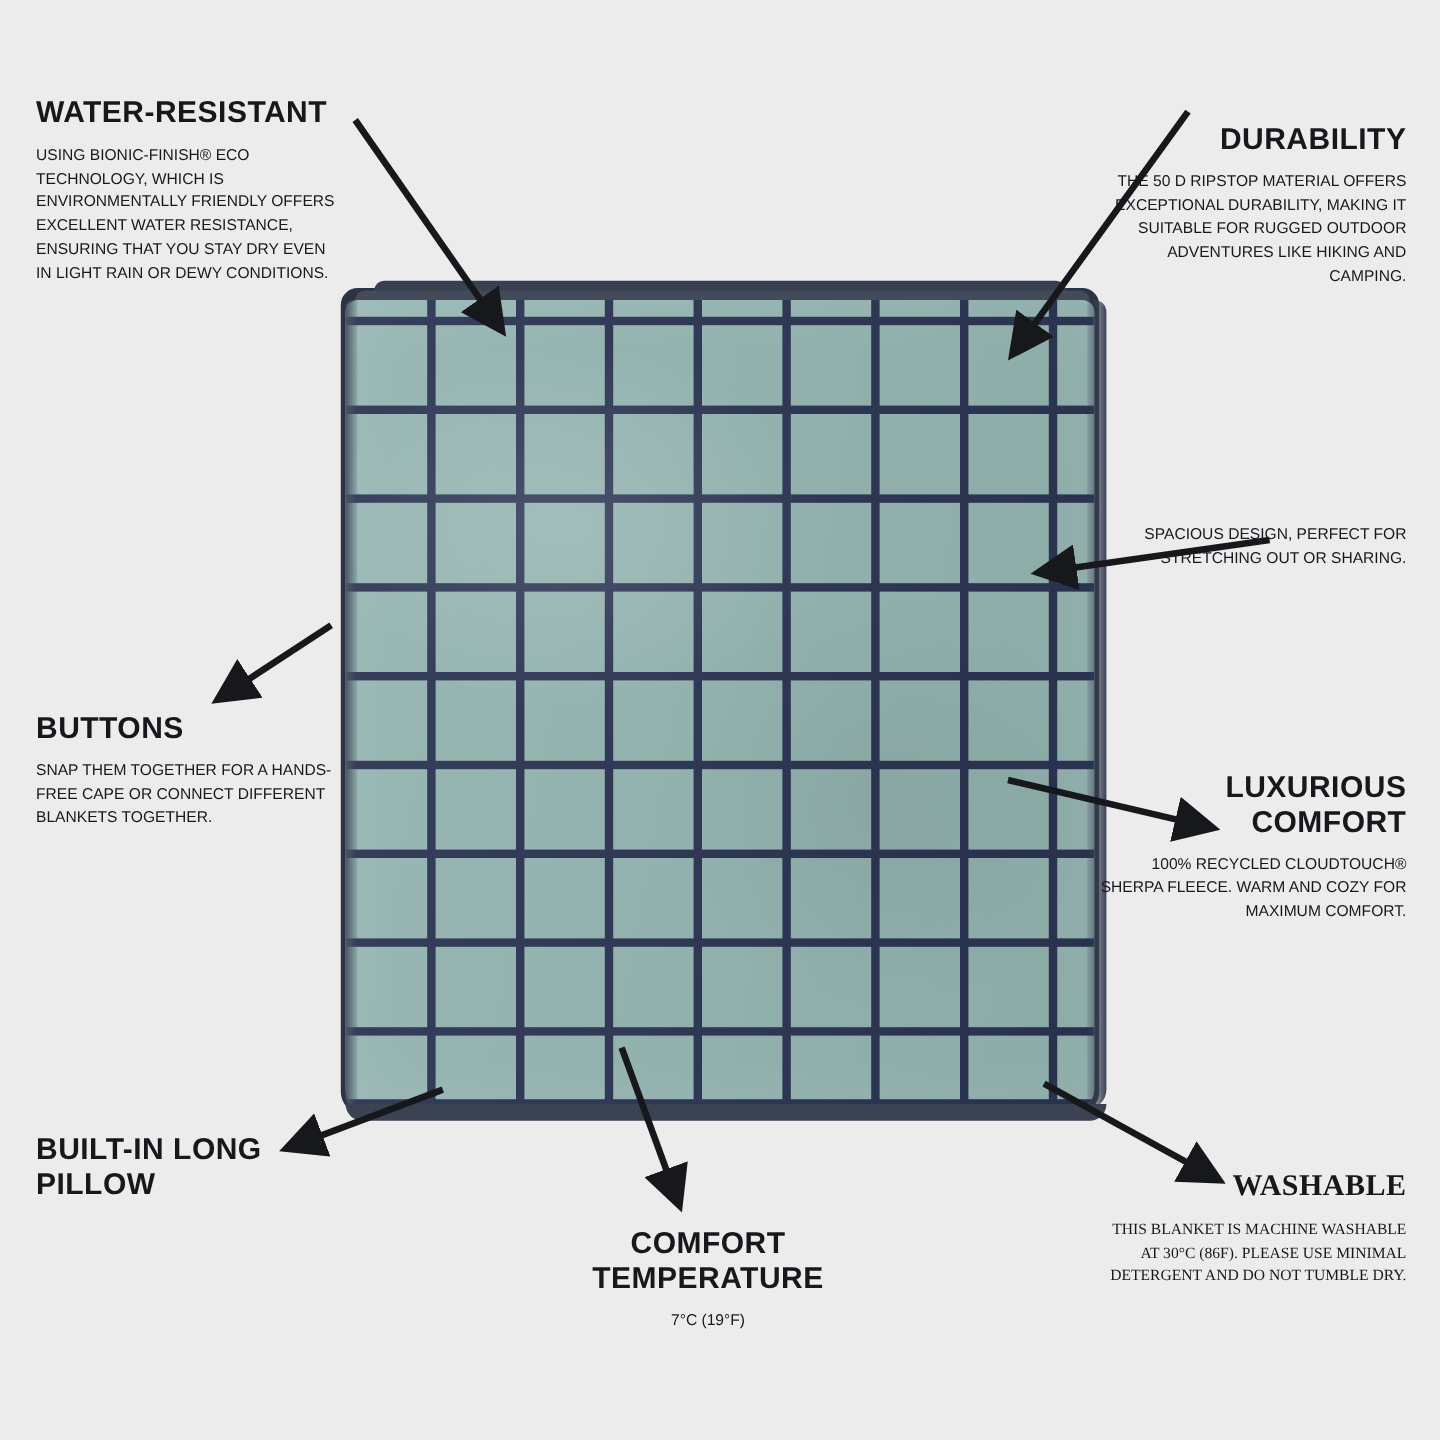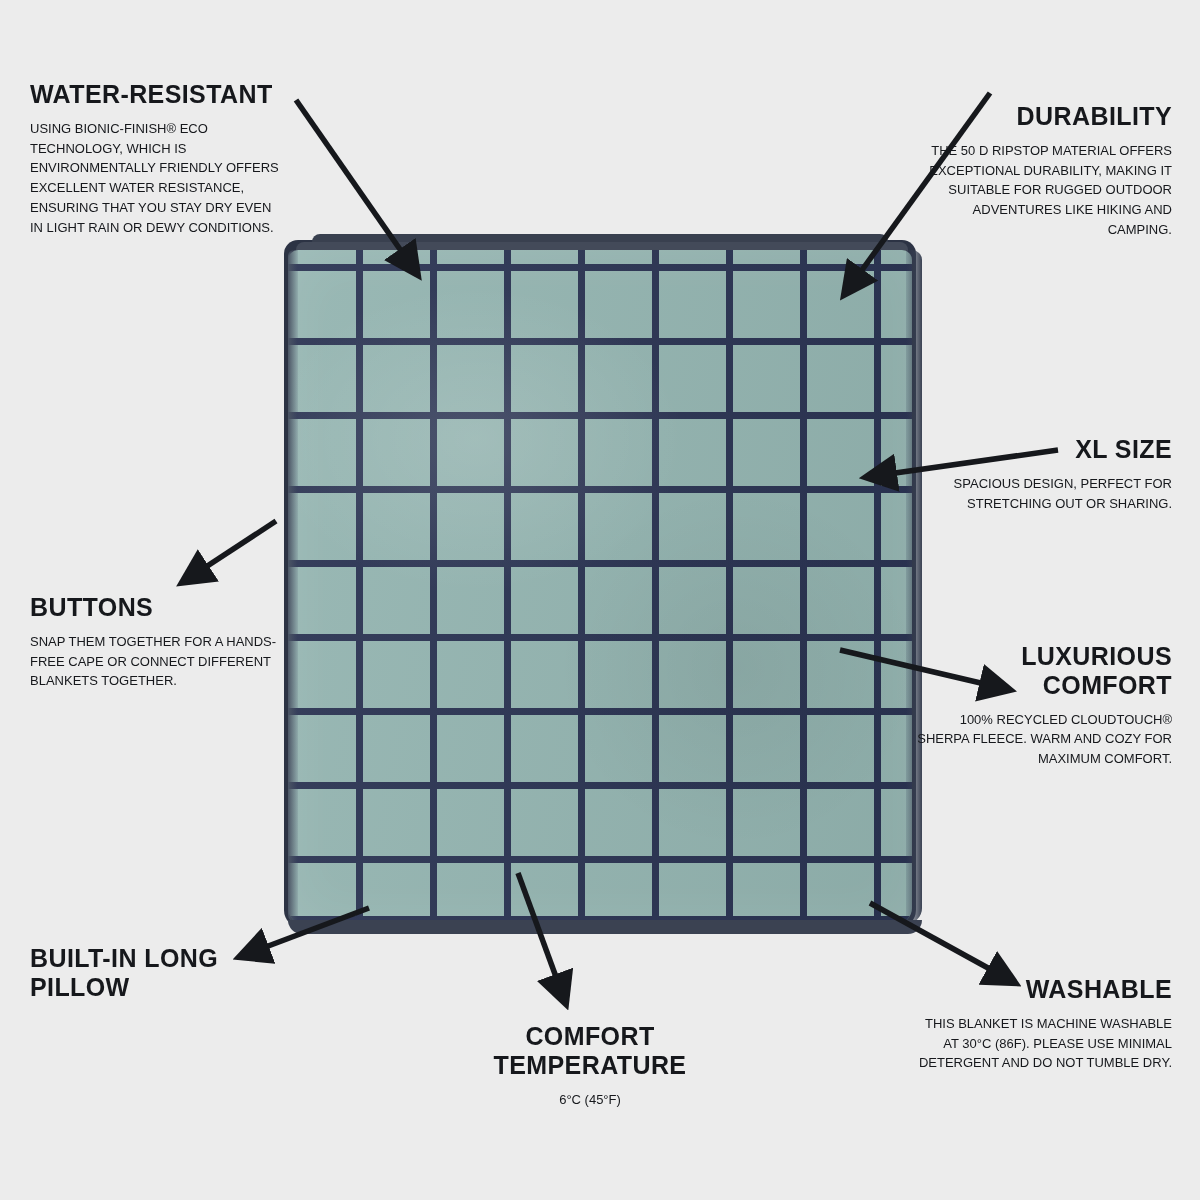--- a/index.html
+++ b/index.html
@@ -201,36 +201,35 @@
     <h3>BUTTONS</h3>
     <p>SNAP THEM TOGETHER FOR A HANDS-FREE CAPE OR CONNECT DIFFERENT BLANKETS TOGETHER.</p>
   </div>
 
   <div class="callout left" style="left:30px; top:944px; width:268px;">
     <h3>BUILT-IN LONG PILLOW</h3>
   </div>
 
   <div class="callout center" style="left:440px; top:1022px; width:300px;">
     <h3>COMFORT TEMPERATURE</h3>
-    <p class="nocaps">6°C (45°F)</p>
+    <p class="nocaps">7°C (19°F)</p>
   </div>
 
   <div class="callout right" style="right:28px; top:78px; width:262px;margin-top:24px;">
     <h3>DURABILITY</h3>
     <p>THE 50 D RIPSTOP MATERIAL OFFERS EXCEPTIONAL DURABILITY, MAKING IT SUITABLE FOR RUGGED OUTDOOR ADVENTURES LIKE HIKING AND CAMPING.</p>
   </div>
 
   <div class="callout right" style="right:28px; top:435px; width:262px;">
-    <h3>XL SIZE</h3>
     <p>SPACIOUS DESIGN, PERFECT FOR STRETCHING OUT OR SHARING.</p>
   </div>
 
   <div class="callout right" style="right:28px; top:642px; width:262px;">
     <h3>LUXURIOUS COMFORT</h3>
     <p>100% RECYCLED CLOUDTOUCH® SHERPA FLEECE. WARM AND COZY FOR MAXIMUM COMFORT.</p>
   </div>
 
-  <div class="callout right" style="right:28px; top:975px; width:262px;">
+  <div class="callout right" style="right:28px; top:975px; width:262px;font-family:Liberation Serif, serif;">
     <h3>WASHABLE</h3>
     <p>THIS BLANKET IS MACHINE WASHABLE AT 30°C (86F). PLEASE USE MINIMAL DETERGENT AND DO NOT TUMBLE DRY.</p>
   </div>
 
 </div>
 
 </body></html>

